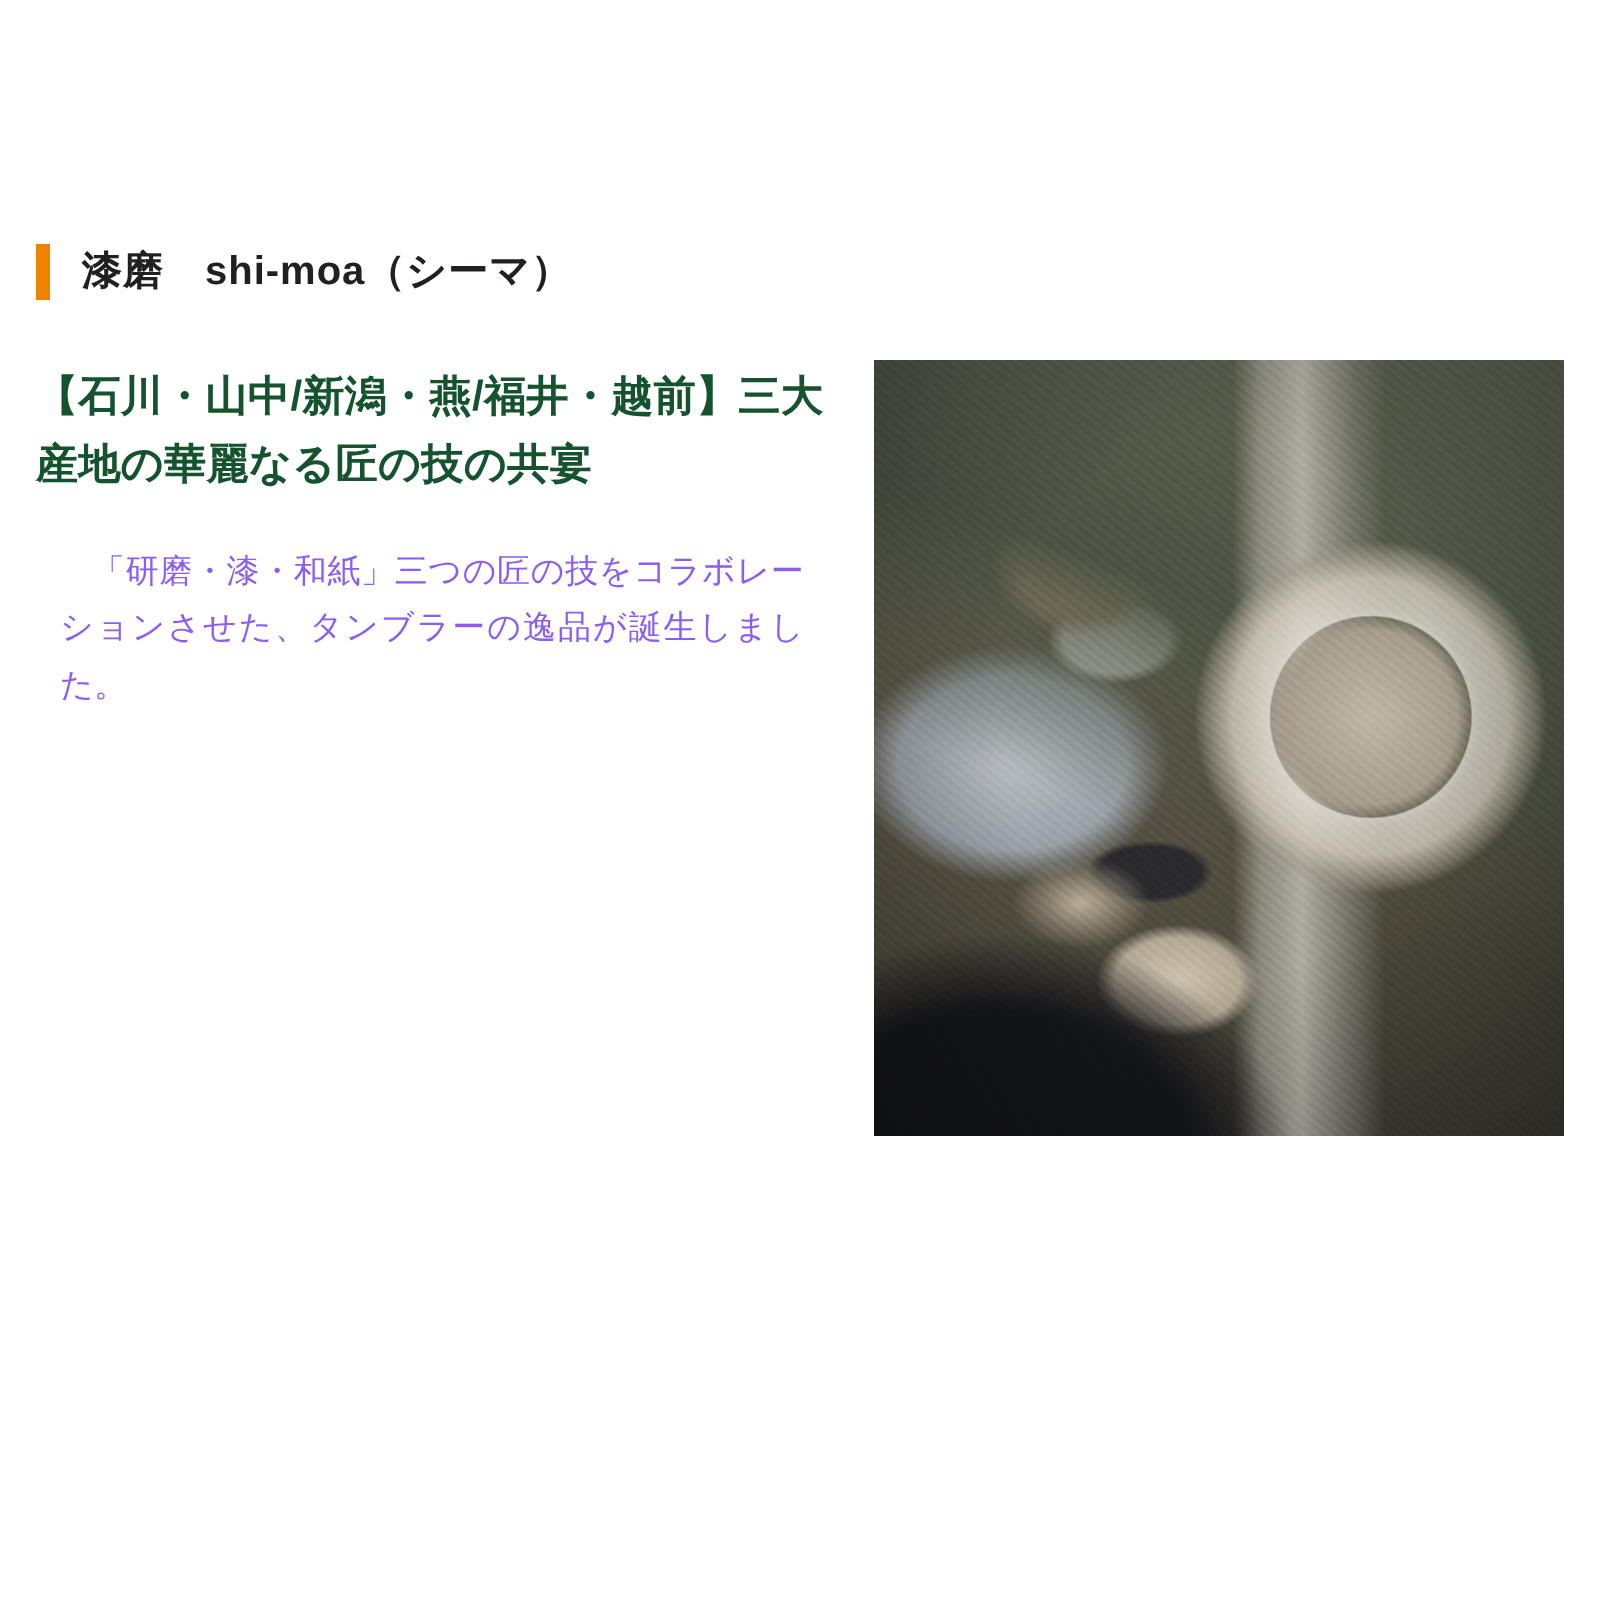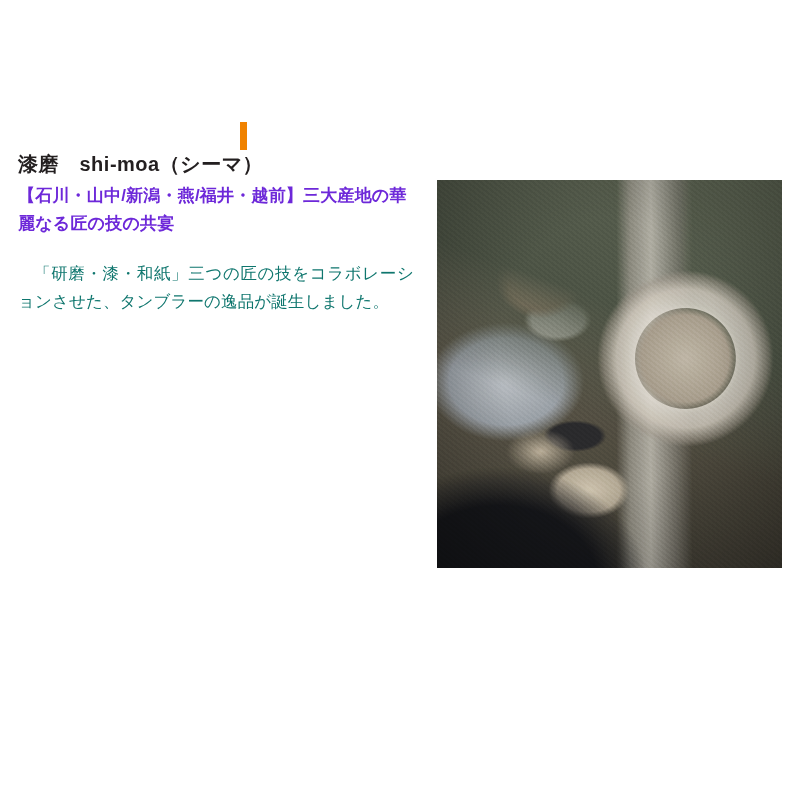--- a/index.html
+++ b/index.html
@@ -20,23 +20,22 @@
     height: 800px;
     box-sizing: border-box;
   }
 
   
   .title-row {
     position: absolute;
     left: 18px;
     top: 122px;
     display: flex;
-    align-items: flex-end;
+    align-items: flex-start;
     height: 30px;
-    flex-direction: column;
   }
   .title-bar-accent {
     width: 7px;
     height: 28px;
     background: #f08200;
     margin-right: 16px;
     flex: 0 0 auto;
   }
   .title-text {
     font-size: 20px;
@@ -48,32 +47,32 @@
   }
 
   
   .left-col {
     position: absolute;
     left: 18px;
     top: 182px;
     width: 396px;
   }
   .lead {
-    color: #6d28d9;
-    font-size: 17px;
+    color: #14532d;
+    font-size: 21px;
     font-weight: bold;
     line-height: 1.62;
     margin: 0 0 22px 0;
     letter-spacing: 0.2px;
   }
   .body-copy p {
-    margin: 0;
+    margin: 12px;
     font-size: 16.5px;
     line-height: 1.72;
-    color: #0f766e;
+    color: #8b5cf6;
     letter-spacing: 0.1px;
     text-align: justify;
   }
   .body-copy p.indent1 {
     text-indent: 16px;
   }
   .body-copy p.indent2 {
     text-indent: 48px;
   }
 

